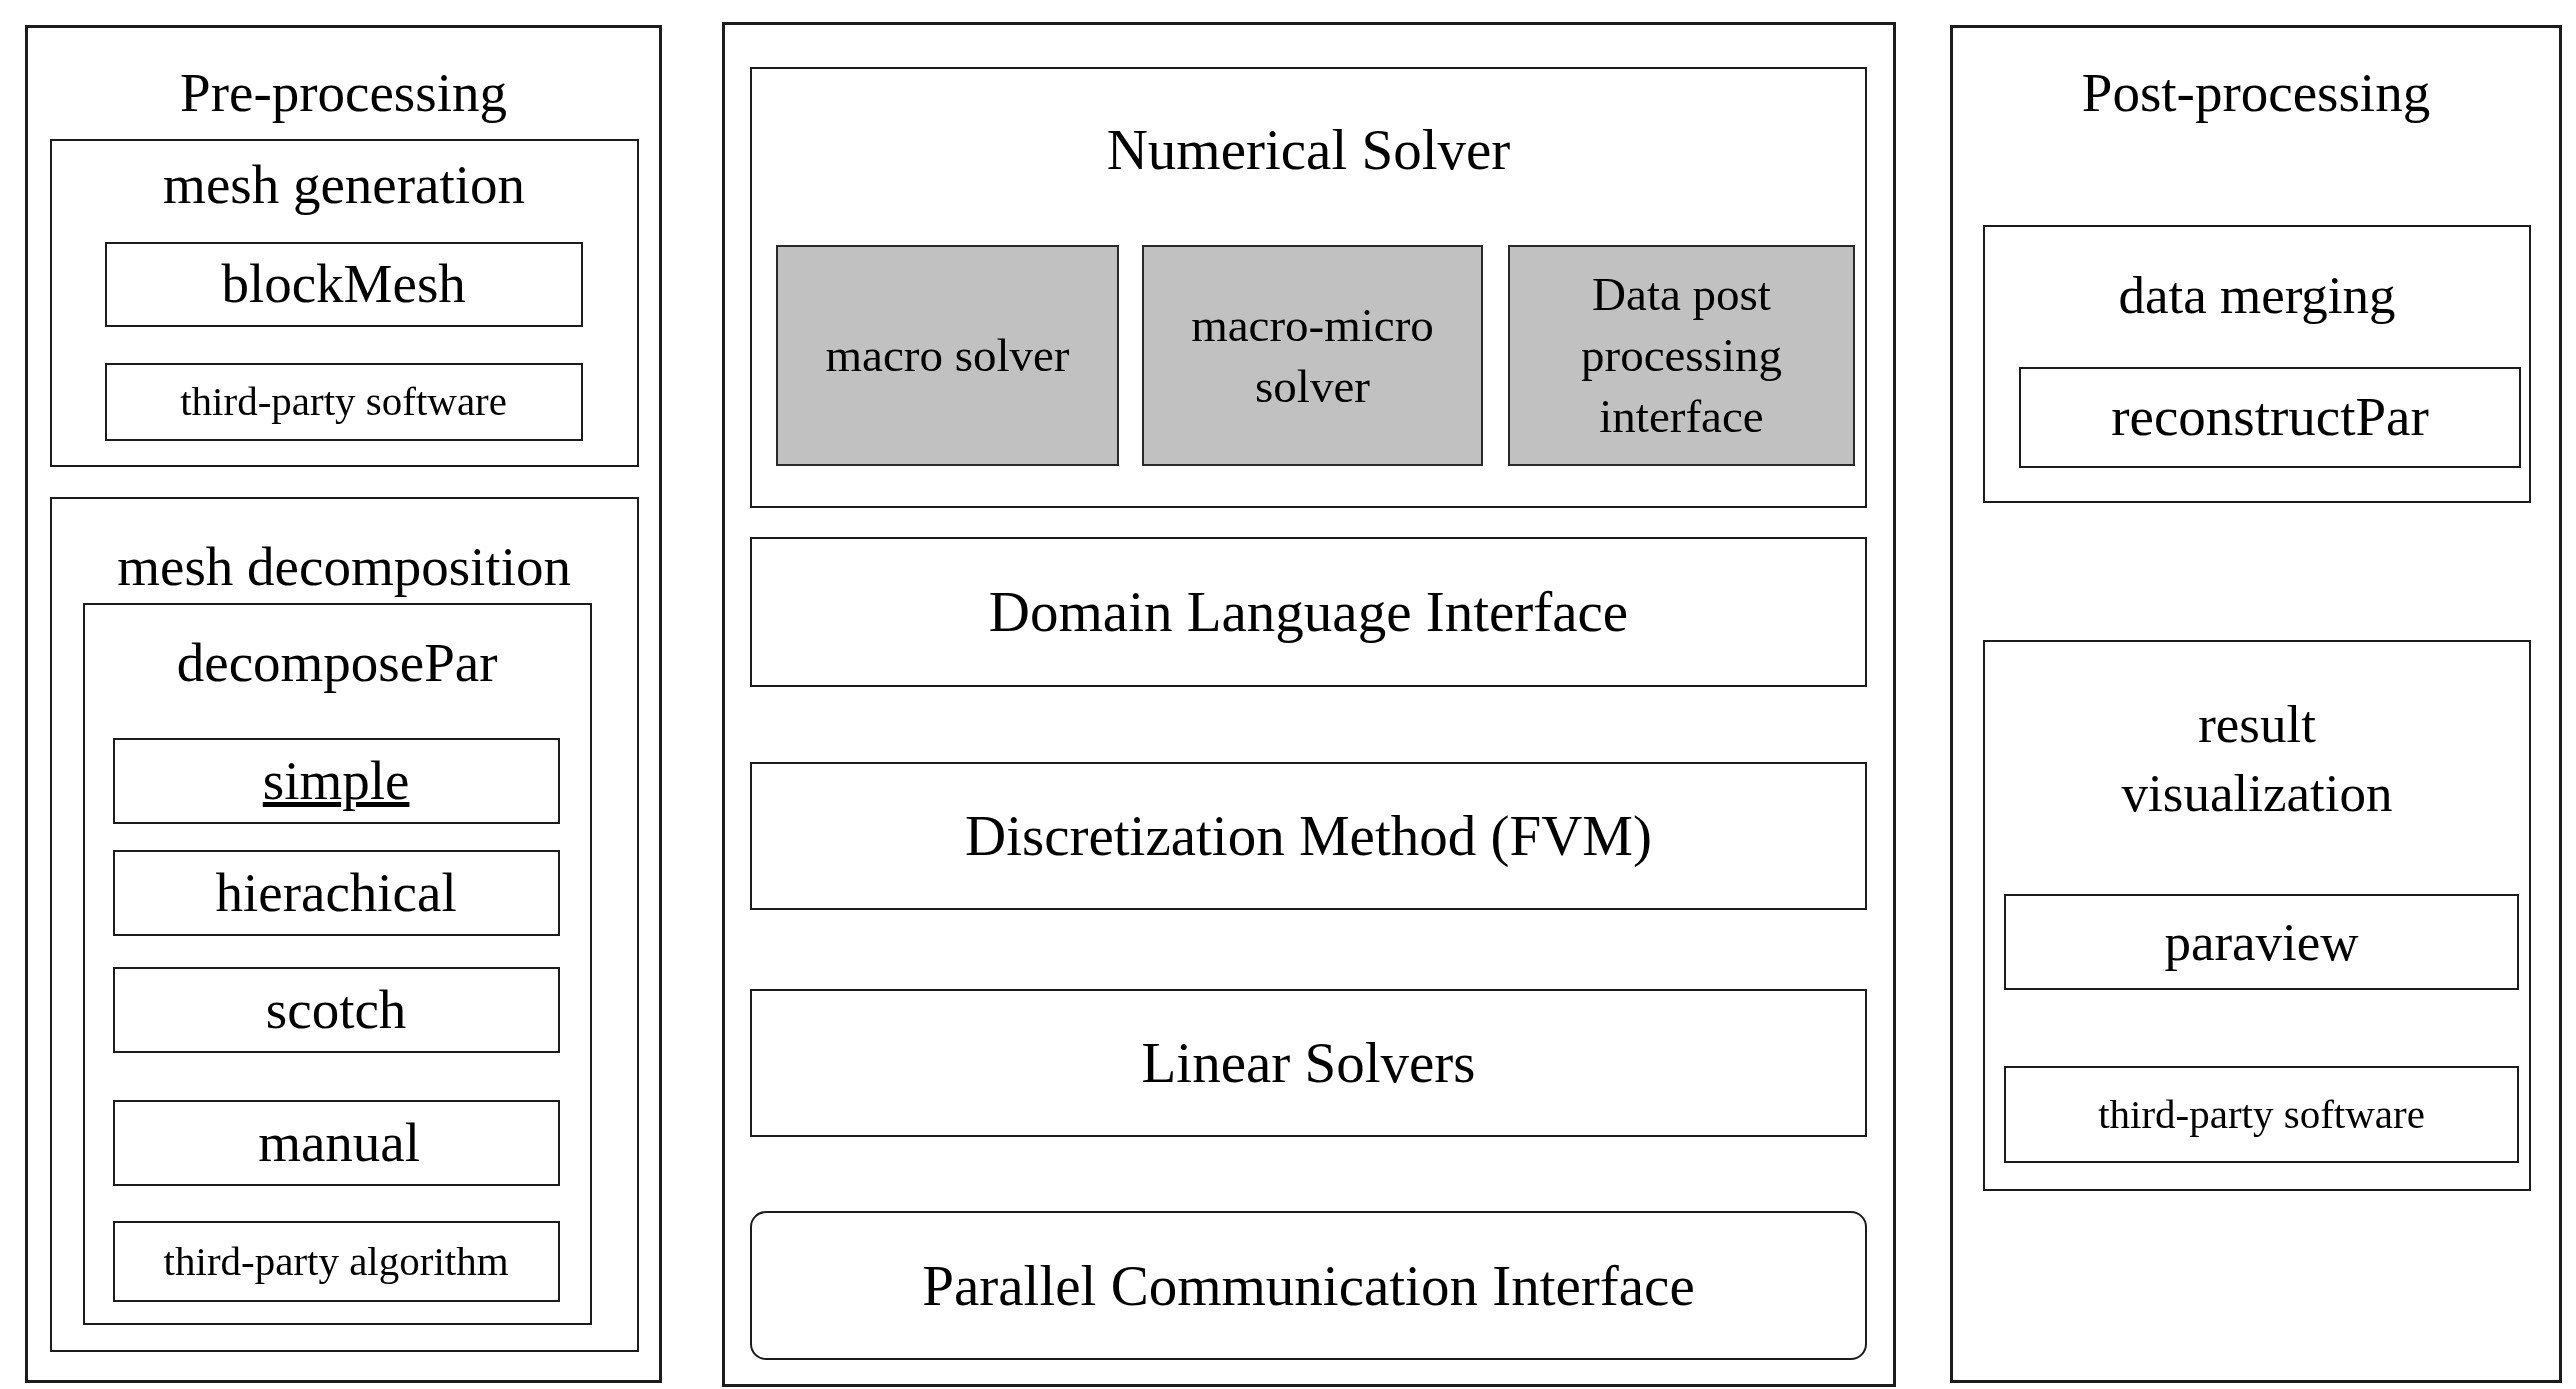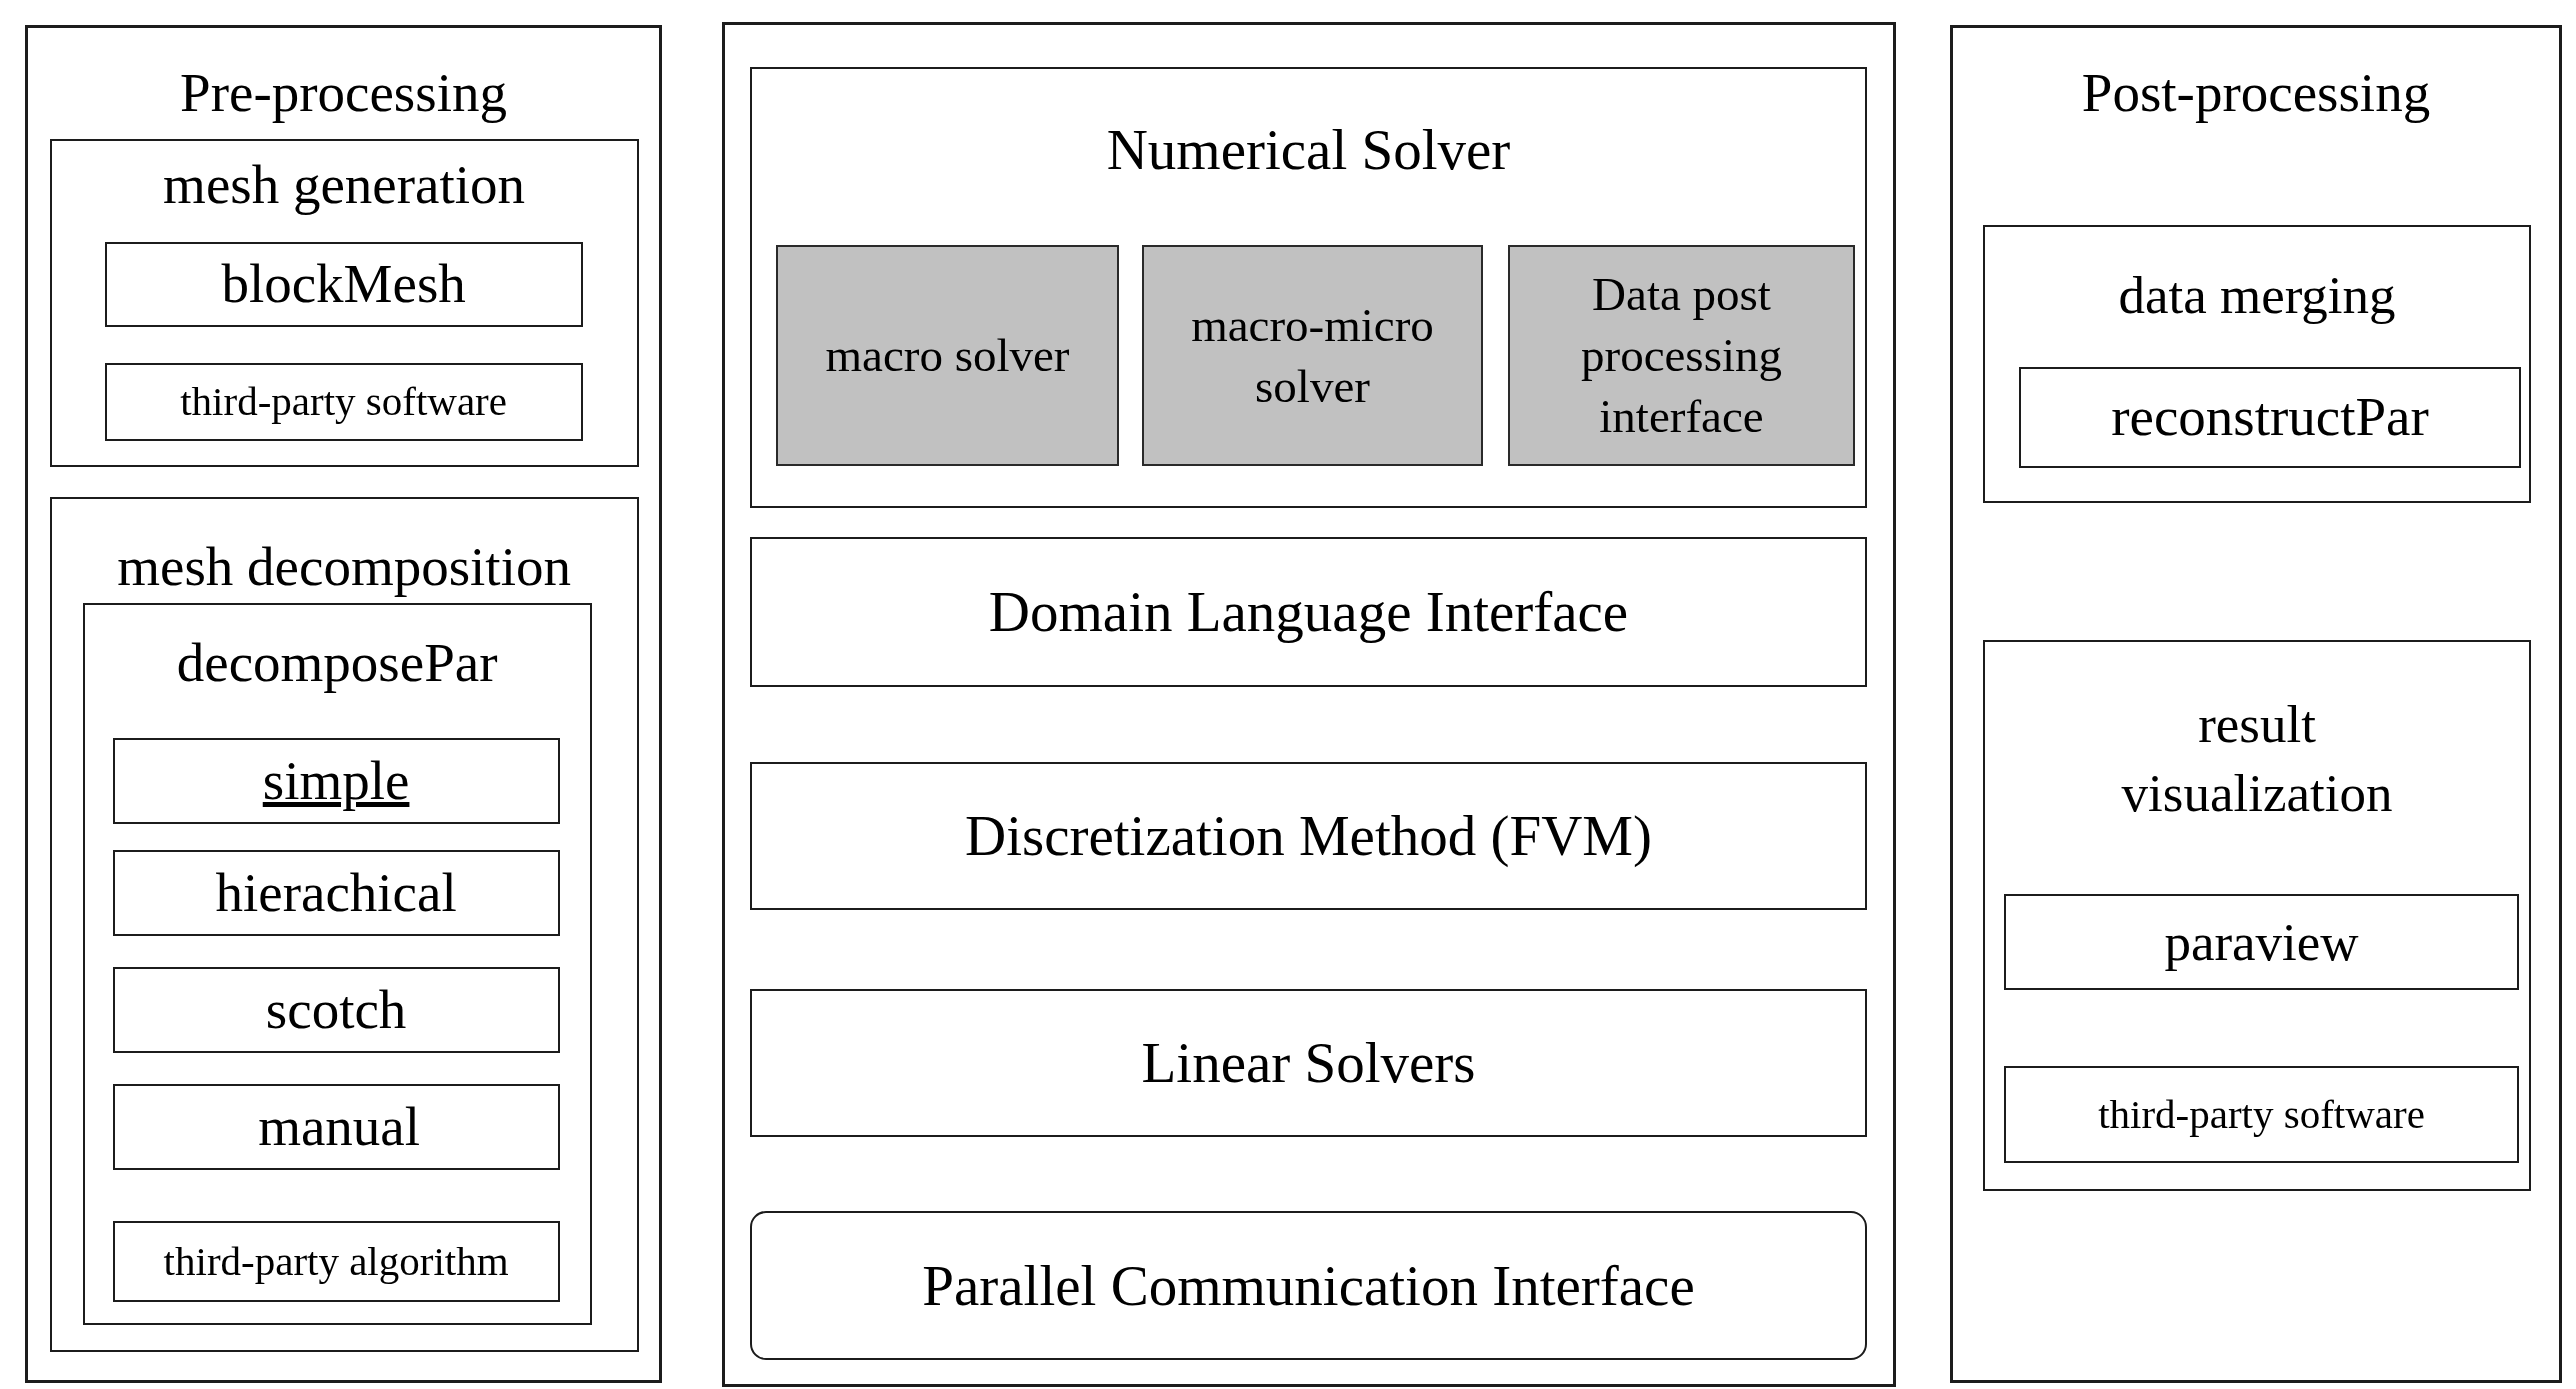--- a/index.html
+++ b/index.html
@@ -59,21 +59,21 @@
   #tps-pre   { left: 53px; top: 222px; width: 478px; height: 78px; }
 
   #mesh-dec  { left: 21.6px; top: 469px; width: 589px; height: 855px; }
   #mesh-dec .box-title { top: 36px; }
   #decompose-par { left: 31px; top: 104px; width: 509px; height: 722px; }
   #decompose-par .box-title { top: 26px; }
   .method { left: 28px; width: 447px; height: 86px; }
   #method-0 { top: 133px; text-decoration: underline; }
   #method-1 { top: 245px; }
   #method-2 { top: 362px; }
-  #method-3 { top: 479px; padding-left: 6px; }
+  #method-3 { top: 495px; padding-left: 6px; }
   #method-4 { top: 616px; height: 81px; }
 
   
   #num-solver { left: 25px; top: 42px; width: 1117px; height: 441px; }
   #num-solver .box-title { top: 48px; font-size: 57px; }
   .module {
     position: absolute;
     top: 176px;
     height: 221px;
     background: #c1c1c1;

